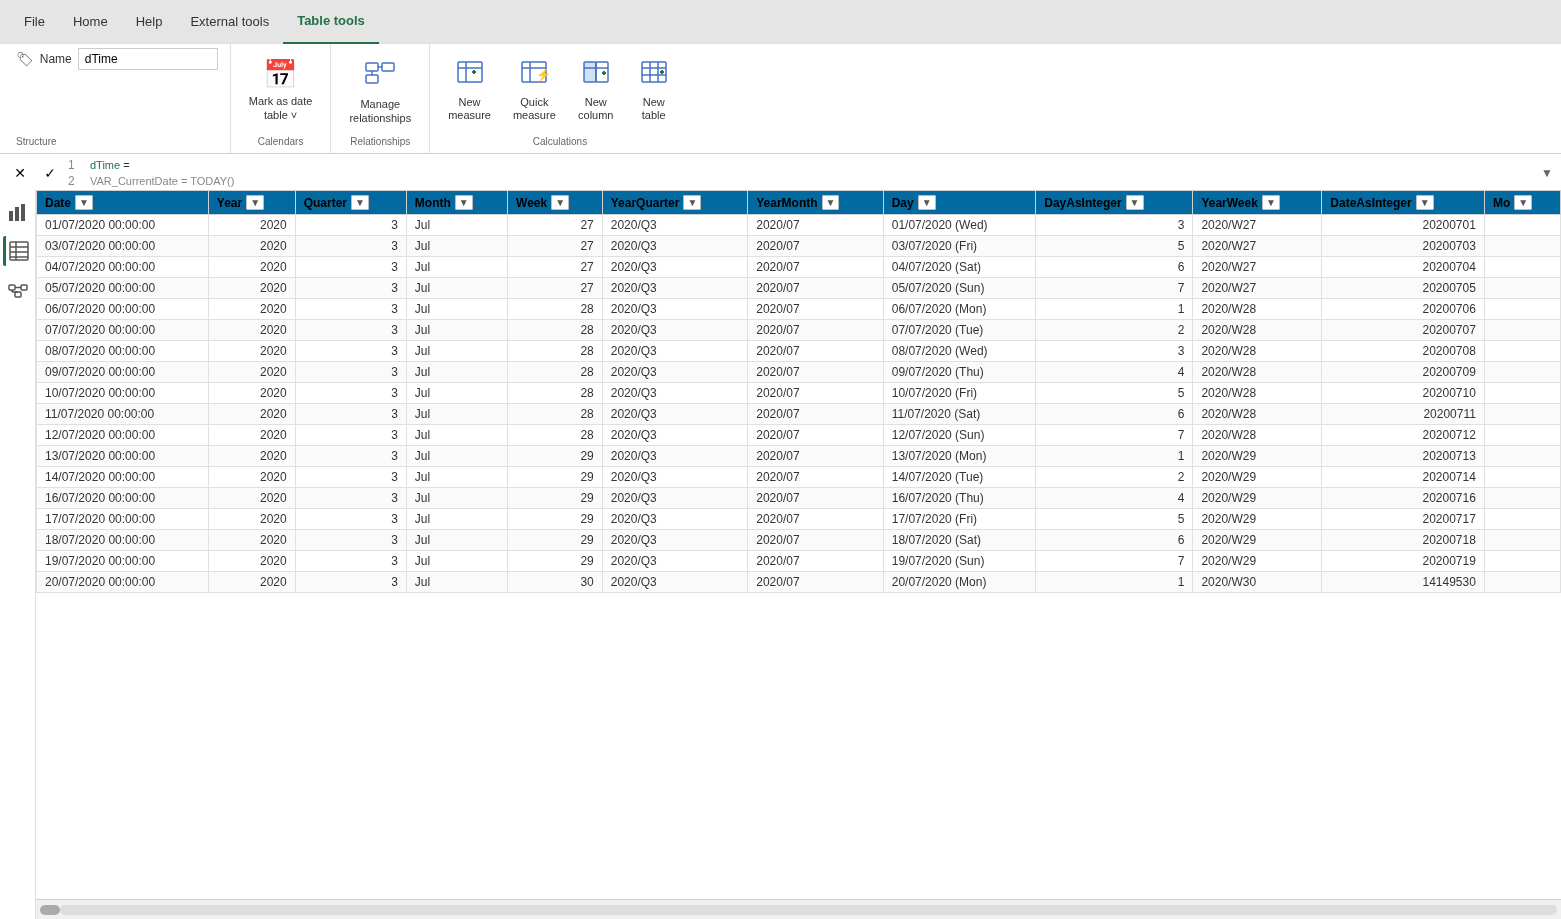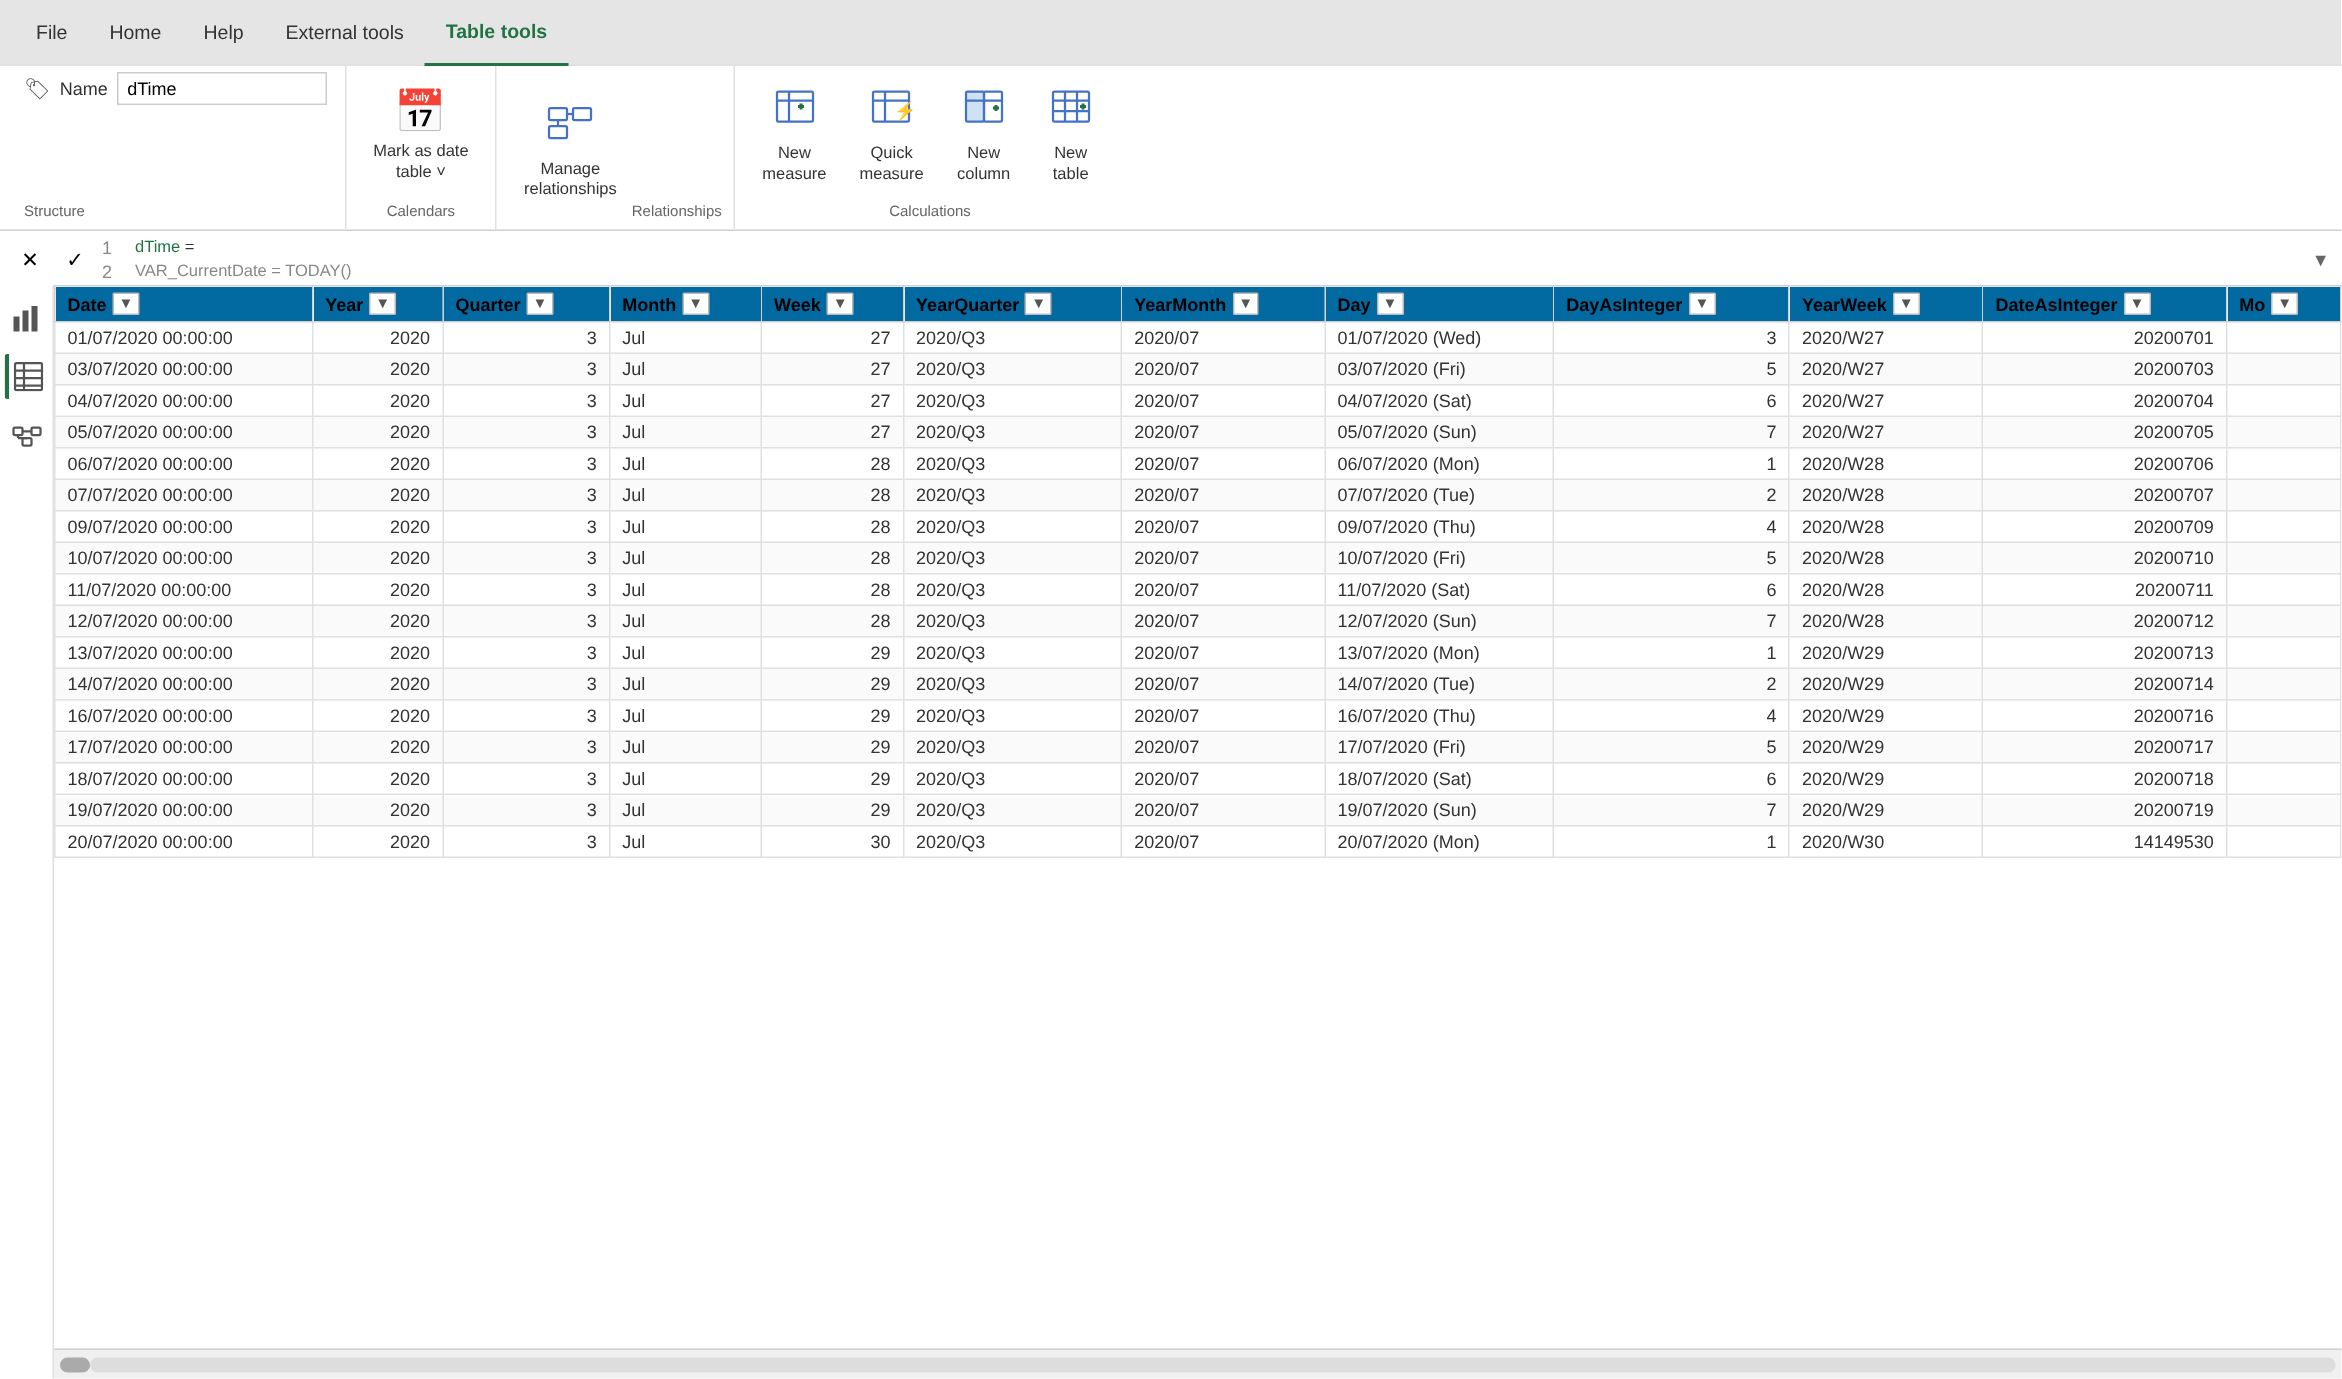--- a/index.html
+++ b/index.html
@@ -260,21 +260,21 @@
   <div style="display:flex;flex-direction:column;align-items:center;padding:4px 8px;border-right:1px solid #e0e0e0;">
     <div style="flex:1;display:flex;align-items:center;">
       <div class="ribbon-btn">
         <span style="font-size:28px;">📅</span>
         <span class="btn-label">Mark as date<br>table ˅</span>
       </div>
     </div>
     <div class="ribbon-section-label">Calendars</div>
   </div>
 
-  <div style="display:flex;flex-direction:row;align-items:center;padding:4px 8px;border-right:1px solid #e0e0e0;">
+  <div style="display:flex;flex-direction:column;align-items:center;padding:4px 8px;border-right:1px solid #e0e0e0;">
     <div style="flex:1;display:flex;align-items:center;">
       <div class="ribbon-btn">
         <span style="font-size:28px;">
           <svg width="32" height="32" viewBox="0 0 32 32">
             <rect x="2" y="8" width="12" height="8" rx="1" fill="none" stroke="#4472C4" stroke-width="1.5"></rect>
             <rect x="18" y="8" width="12" height="8" rx="1" fill="none" stroke="#4472C4" stroke-width="1.5"></rect>
             <line x1="14" y1="12" x2="18" y2="12" stroke="#4472C4" stroke-width="1.5"></line>
             <rect x="2" y="20" width="12" height="8" rx="1" fill="none" stroke="#4472C4" stroke-width="1.5"></rect>
             <line x1="8" y1="16" x2="8" y2="20" stroke="#4472C4" stroke-width="1.5"></line>
           </svg>
@@ -546,20 +546,34 @@
           <td class="num">28</td>
           <td>2020/Q3</td>
           <td>2020/07</td>
           <td>07/07/2020 (Tue)</td>
           <td class="num">2</td>
           <td>2020/W28</td>
           <td class="num">20200707</td>
           <td></td>
         </tr>
         <tr>
+          <td>08/07/2020 00:00:00</td>
+          <td class="num">2020</td>
+          <td class="num">3</td>
+          <td>Jul</td>
+          <td class="num">28</td>
+          <td>2020/Q3</td>
+          <td>2020/07</td>
+          <td>08/07/2020 (Wed)</td>
+          <td class="num">3</td>
+          <td>2020/W28</td>
+          <td class="num">20200708</td>
+          <td></td>
+        </tr>
+        <tr>
           <td>09/07/2020 00:00:00</td>
           <td class="num">2020</td>
           <td class="num">3</td>
           <td>Jul</td>
           <td class="num">28</td>
           <td>2020/Q3</td>
           <td>2020/07</td>
           <td>09/07/2020 (Thu)</td>
           <td class="num">4</td>
           <td>2020/W28</td>

